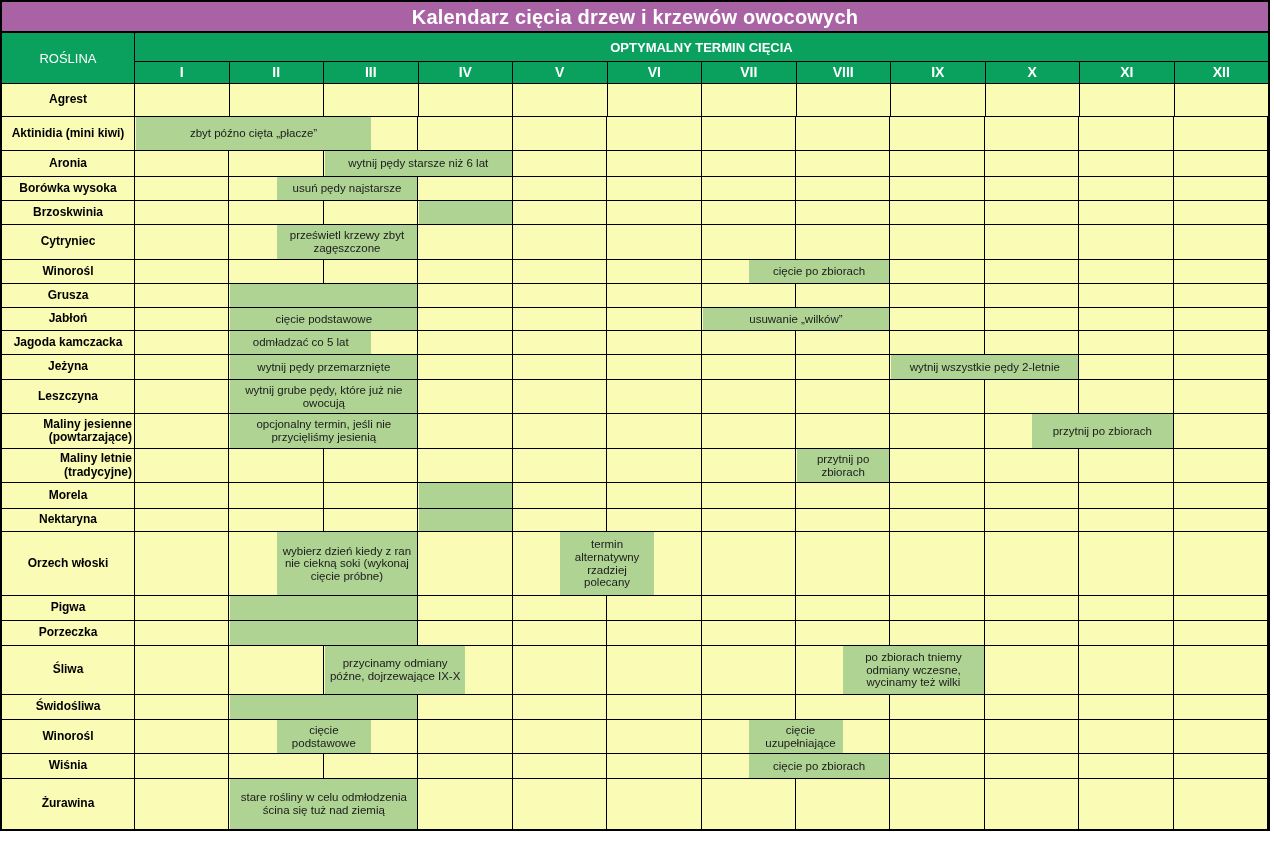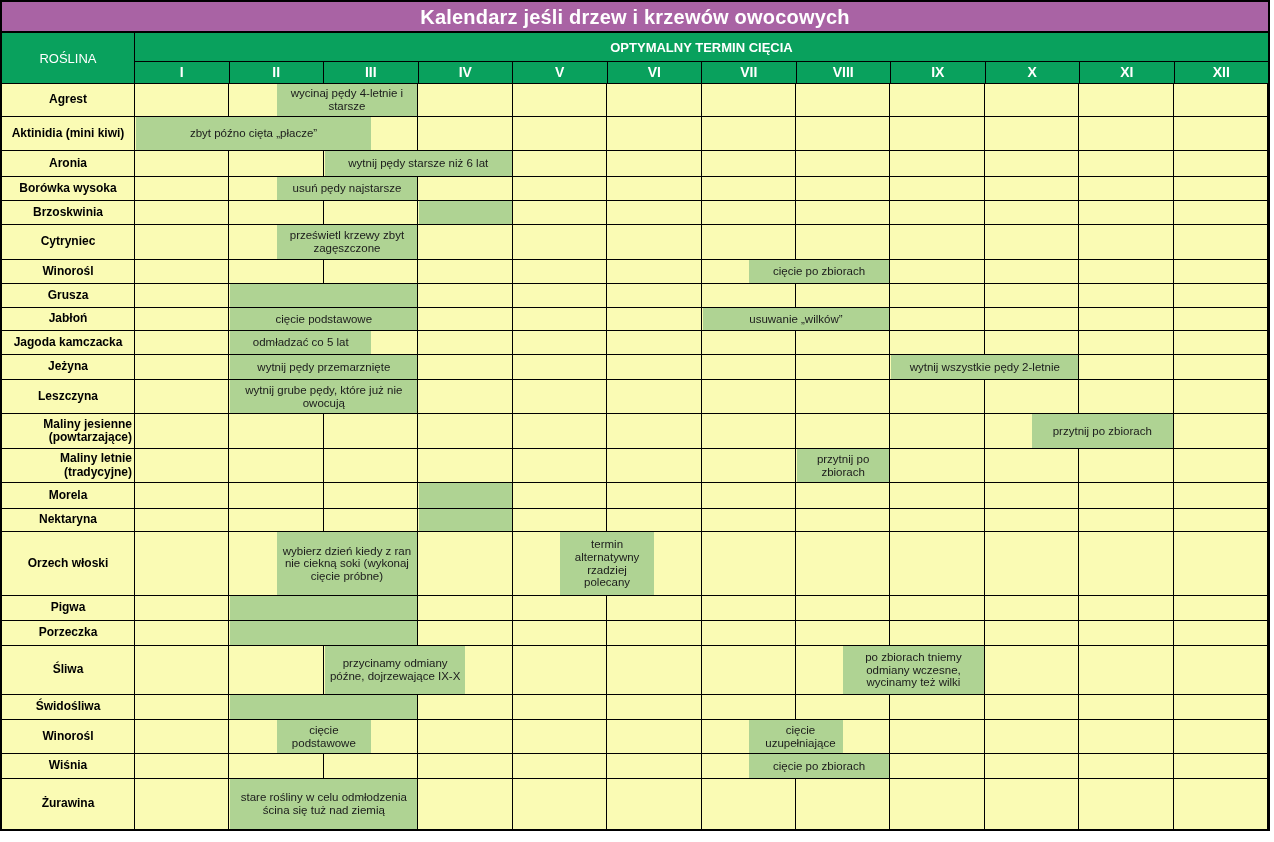--- a/index.html
+++ b/index.html
@@ -94,21 +94,21 @@
     line-height: 1.1;
     color: #1b1b1b;
     padding: 0 3px;
     overflow: hidden;
   }
 </style>
 </head>
 <body>
 
 <div class="cal">
-  <div class="title">Kalendarz jeśli drzew i krzewów owocowych</div>
+  <div class="title">Kalendarz cięcia drzew i krzewów owocowych</div>
   <div class="head">
     <div class="rowhead">ROŚLINA</div>
     <div class="head-right">
       <div class="spanhead">OPTYMALNY TERMIN CIĘCIA</div>
       <div class="months" id="months">
           <div class="month">I</div>
           <div class="month">II</div>
           <div class="month">III</div>
           <div class="month">IV</div>
           <div class="month">V</div>
@@ -131,21 +131,20 @@
           <div class="mcell"></div>
           <div class="mcell"></div>
           <div class="mcell"></div>
           <div class="mcell"></div>
           <div class="mcell"></div>
           <div class="mcell"></div>
           <div class="mcell"></div>
           <div class="mcell"></div>
           <div class="mcell"></div>
           <div class="mcell"></div>
-          <div class="gspan" style="left: calc(12.5% + 0px); width: calc(12.5% - 1px);">wycinaj pędy 4-letnie i starsze</div>
         </div>
       </div>
       <div class="row" style="height: 34px;">
         <div class="plant">Aktinidia (mini kiwi)</div>
         <div class="timeline">
           <div class="mcell"></div>
           <div class="mcell"></div>
           <div class="mcell"></div>
           <div class="mcell"></div>
           <div class="mcell"></div>
@@ -349,20 +348,21 @@
           <div class="mcell"></div>
           <div class="mcell"></div>
           <div class="mcell"></div>
           <div class="mcell"></div>
           <div class="mcell"></div>
           <div class="mcell"></div>
           <div class="mcell"></div>
           <div class="mcell"></div>
           <div class="mcell"></div>
           <div class="mcell"></div>
+          <div class="gspan" style="left: calc(8.33333% + 1px); width: calc(16.6667% - 2px);">opcjonalny termin, jeśli nie przycięliśmy jesienią</div>
           <div class="gspan" style="left: calc(79.1667% + 0px); width: calc(12.5% - 1px);">przytnij po zbiorach</div>
         </div>
       </div>
       <div class="row" style="height: 34px;">
         <div class="plant">Maliny letnie (tradycyjne)</div>
         <div class="timeline">
           <div class="mcell"></div>
           <div class="mcell"></div>
           <div class="mcell"></div>
           <div class="mcell"></div>

